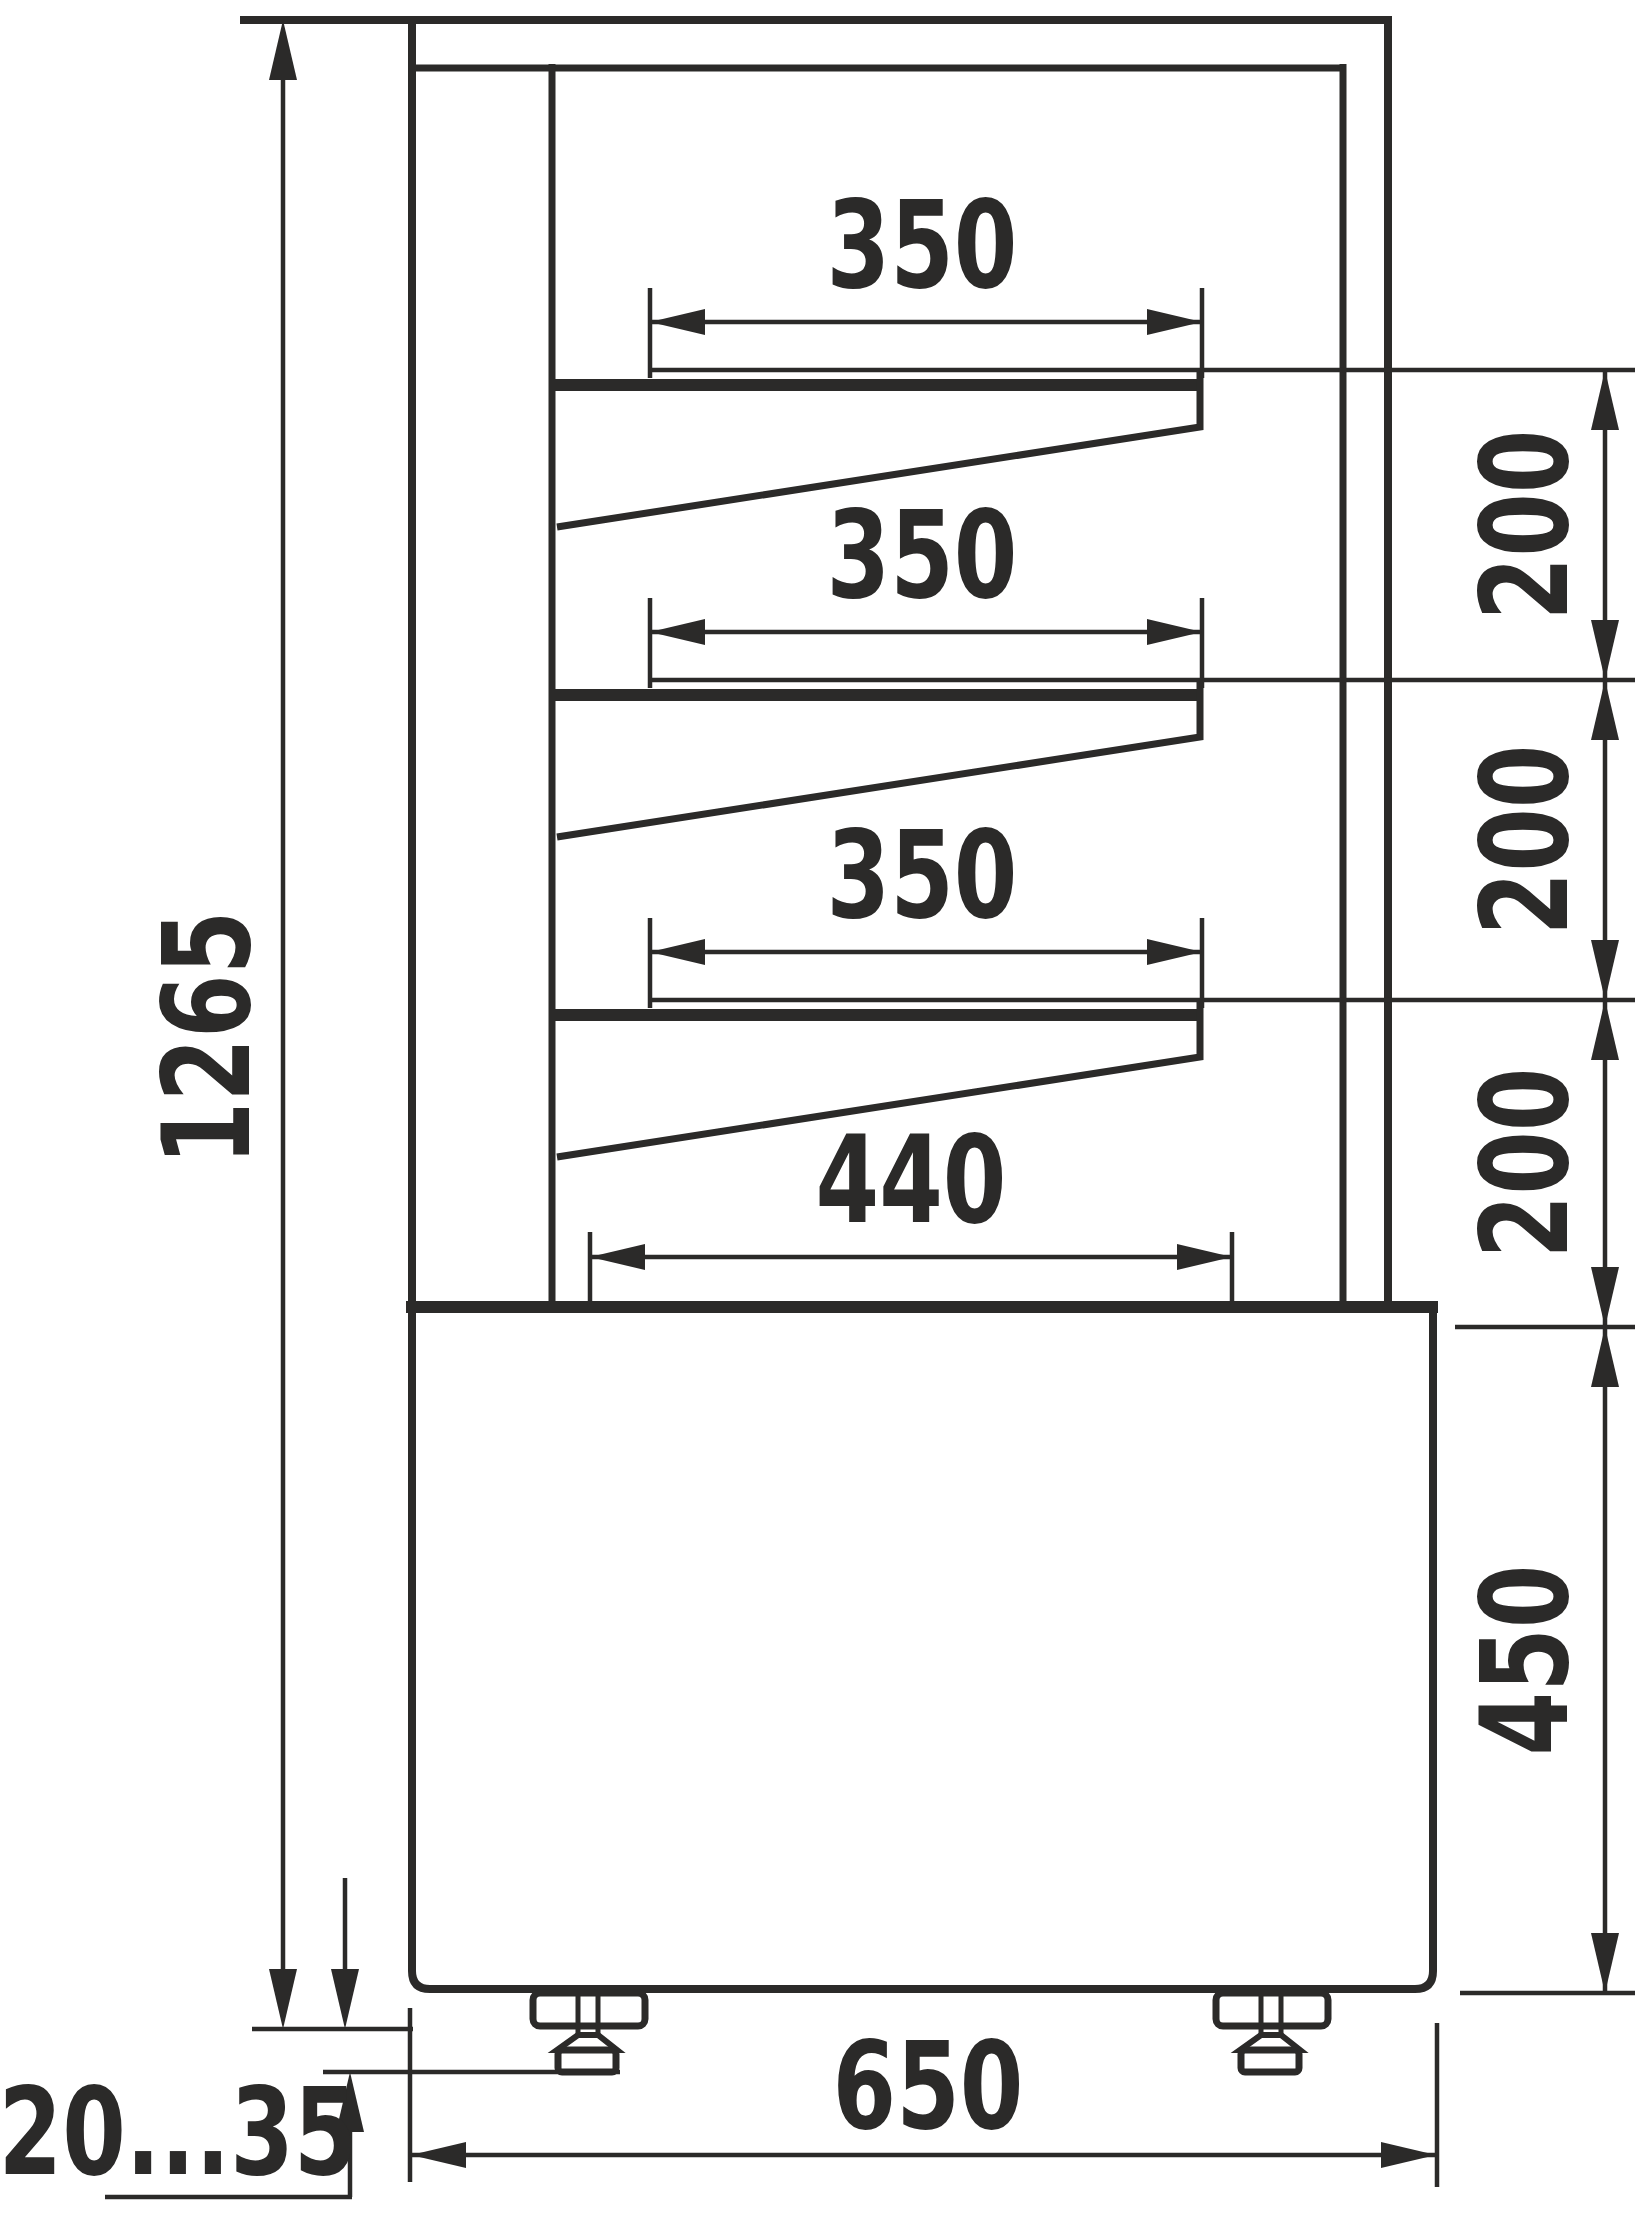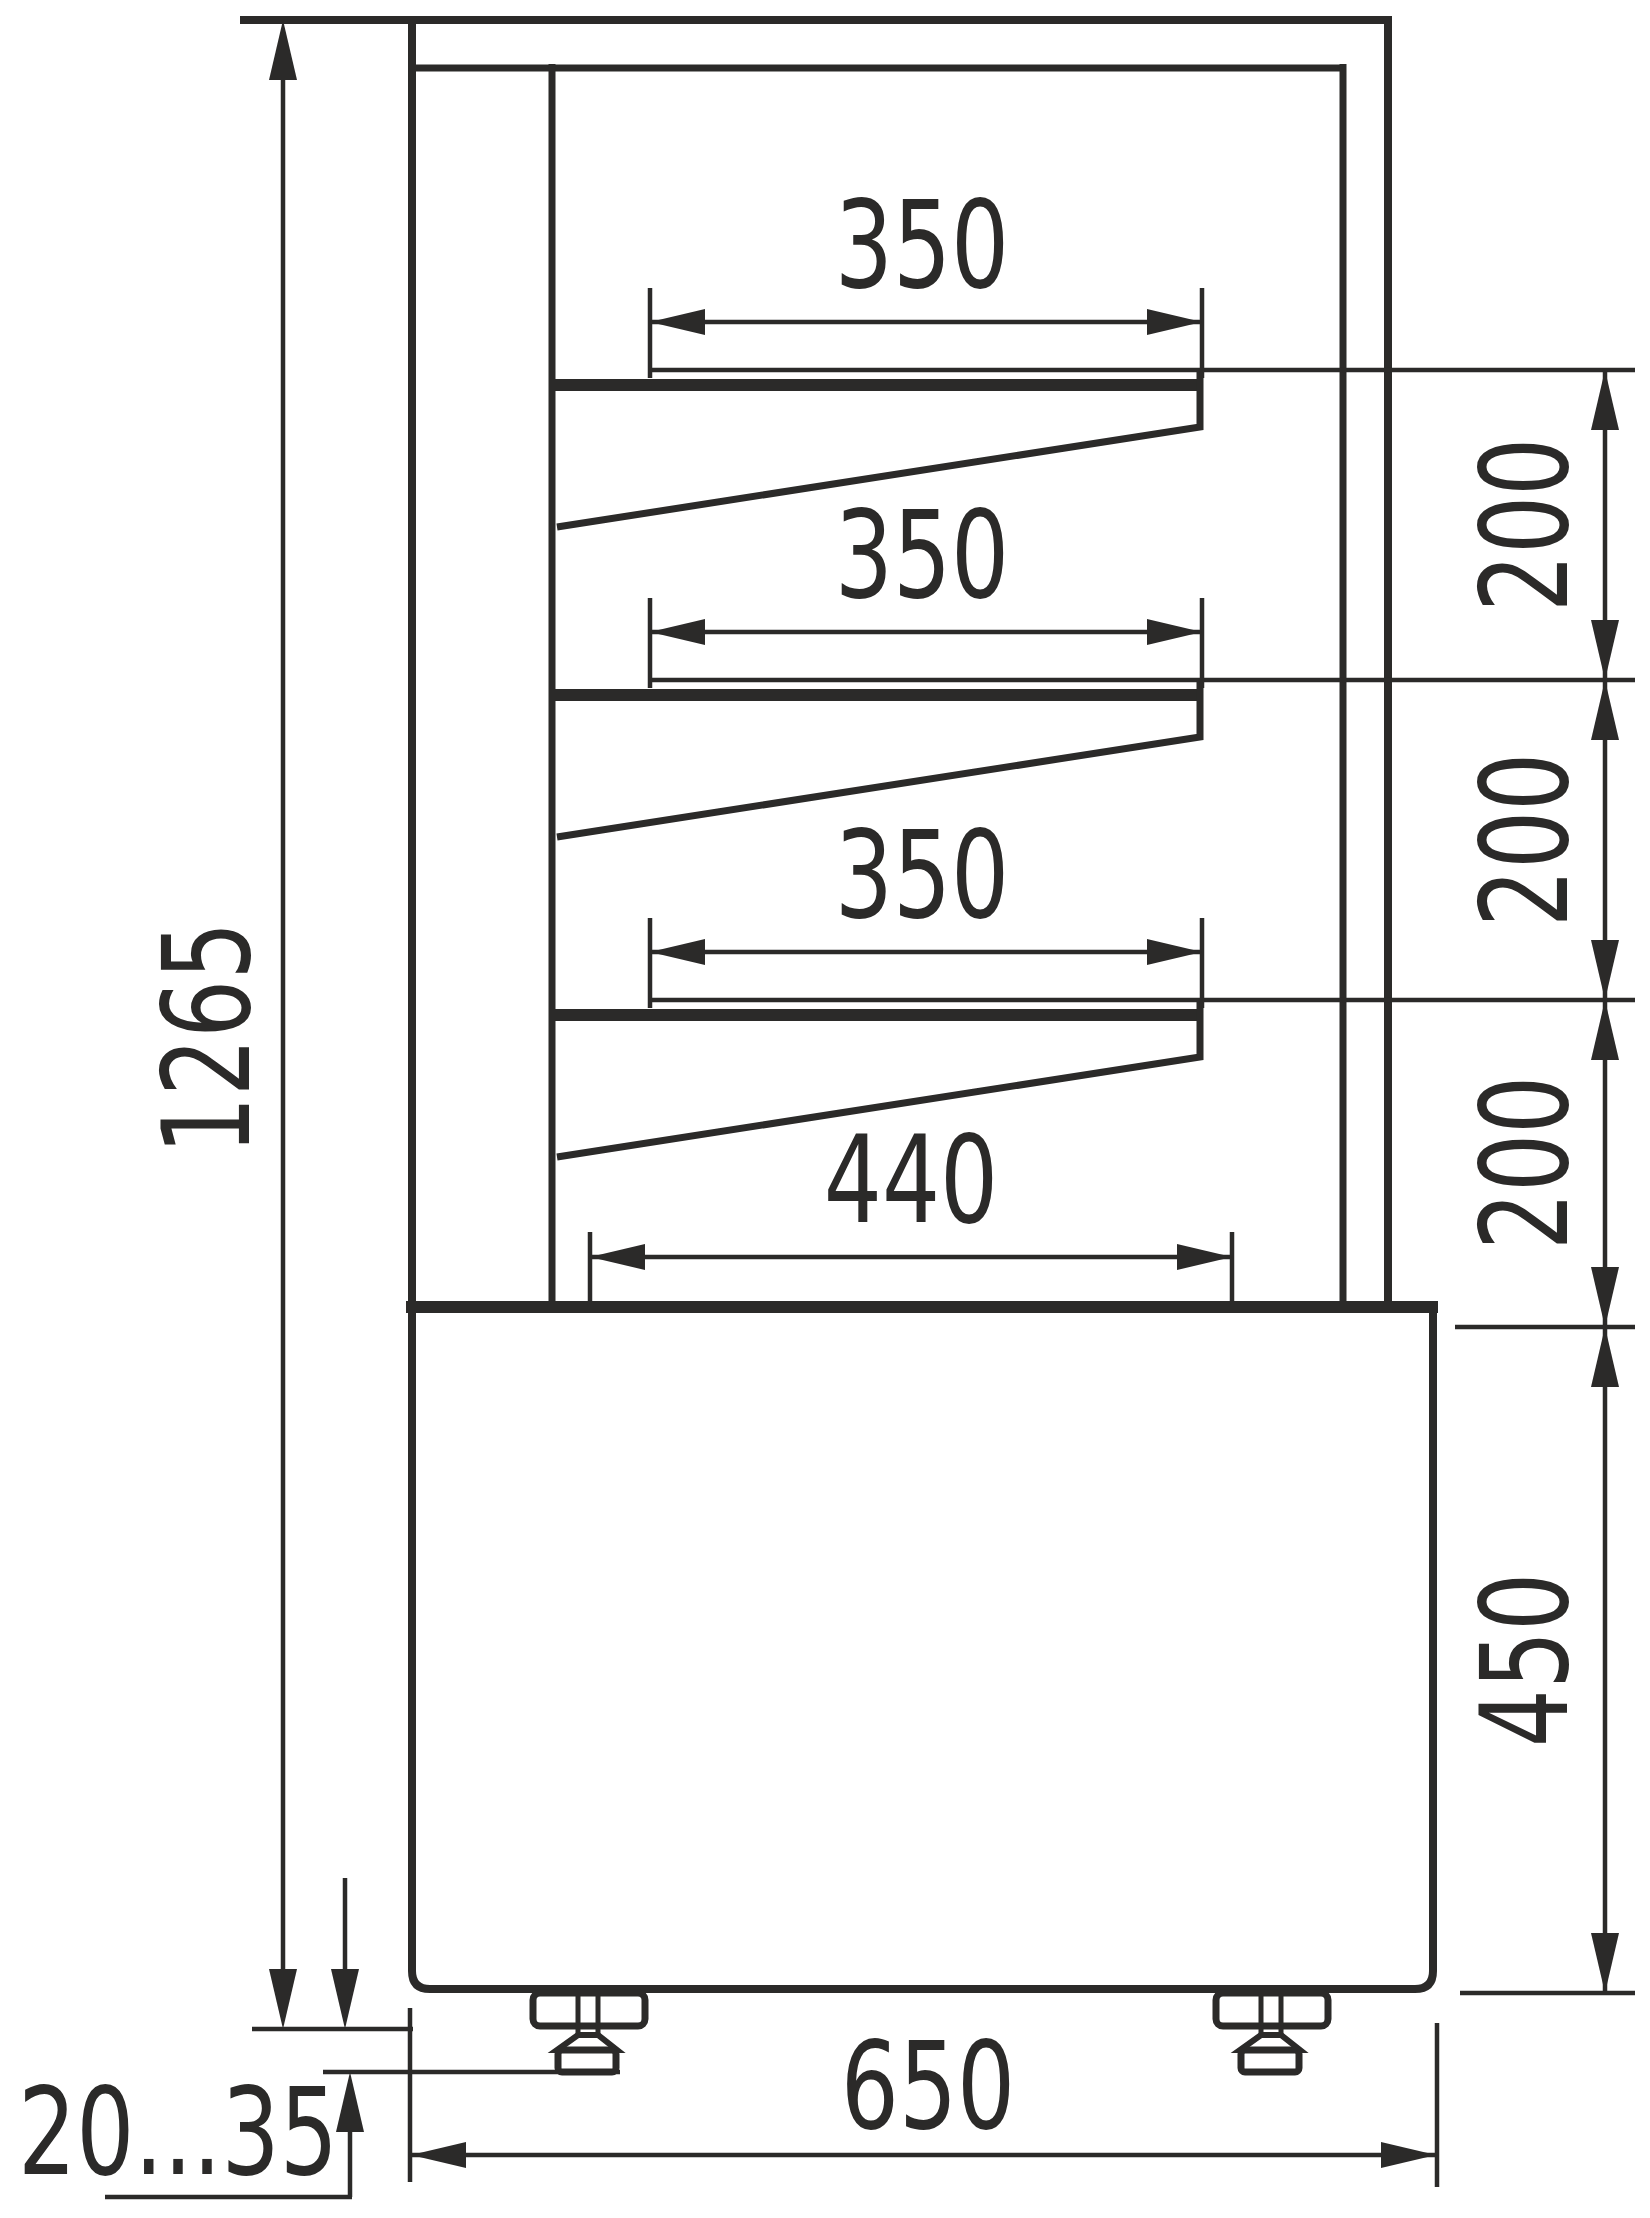--- a/index.html
+++ b/index.html
@@ -1,16 +1,16 @@
 <!DOCTYPE html>
 <html><head>
 <meta charset="utf-8">
 <style>
   html,body{margin:0;padding:0;background:#ffffff;}
-  .page{width:1650px;height:2218px;position:relative;background:#fff;overflow:hidden;}
+  .page{width:1650px;height:2218px;position:relative;background:#fff;overflow:hidden;font-weight:bold;}
   svg{display:block;font-family:"DejaVu Sans", "Liberation Sans", sans-serif;}
   svg text{fill:#2b2a29;font-size:122px;}
   .ln{stroke:#2b2a29;fill:none;}
   .w8{stroke-width:8;}
   .w7{stroke-width:7;}
   .w12{stroke-width:12;}
   .w5{stroke-width:5;}
   .dim{stroke:#2b2a29;stroke-width:4.5;fill:none;}
   .thin{stroke:#2b2a29;stroke-width:4.5;fill:none;}
   .ah{fill:#2b2a29;stroke:none;}

